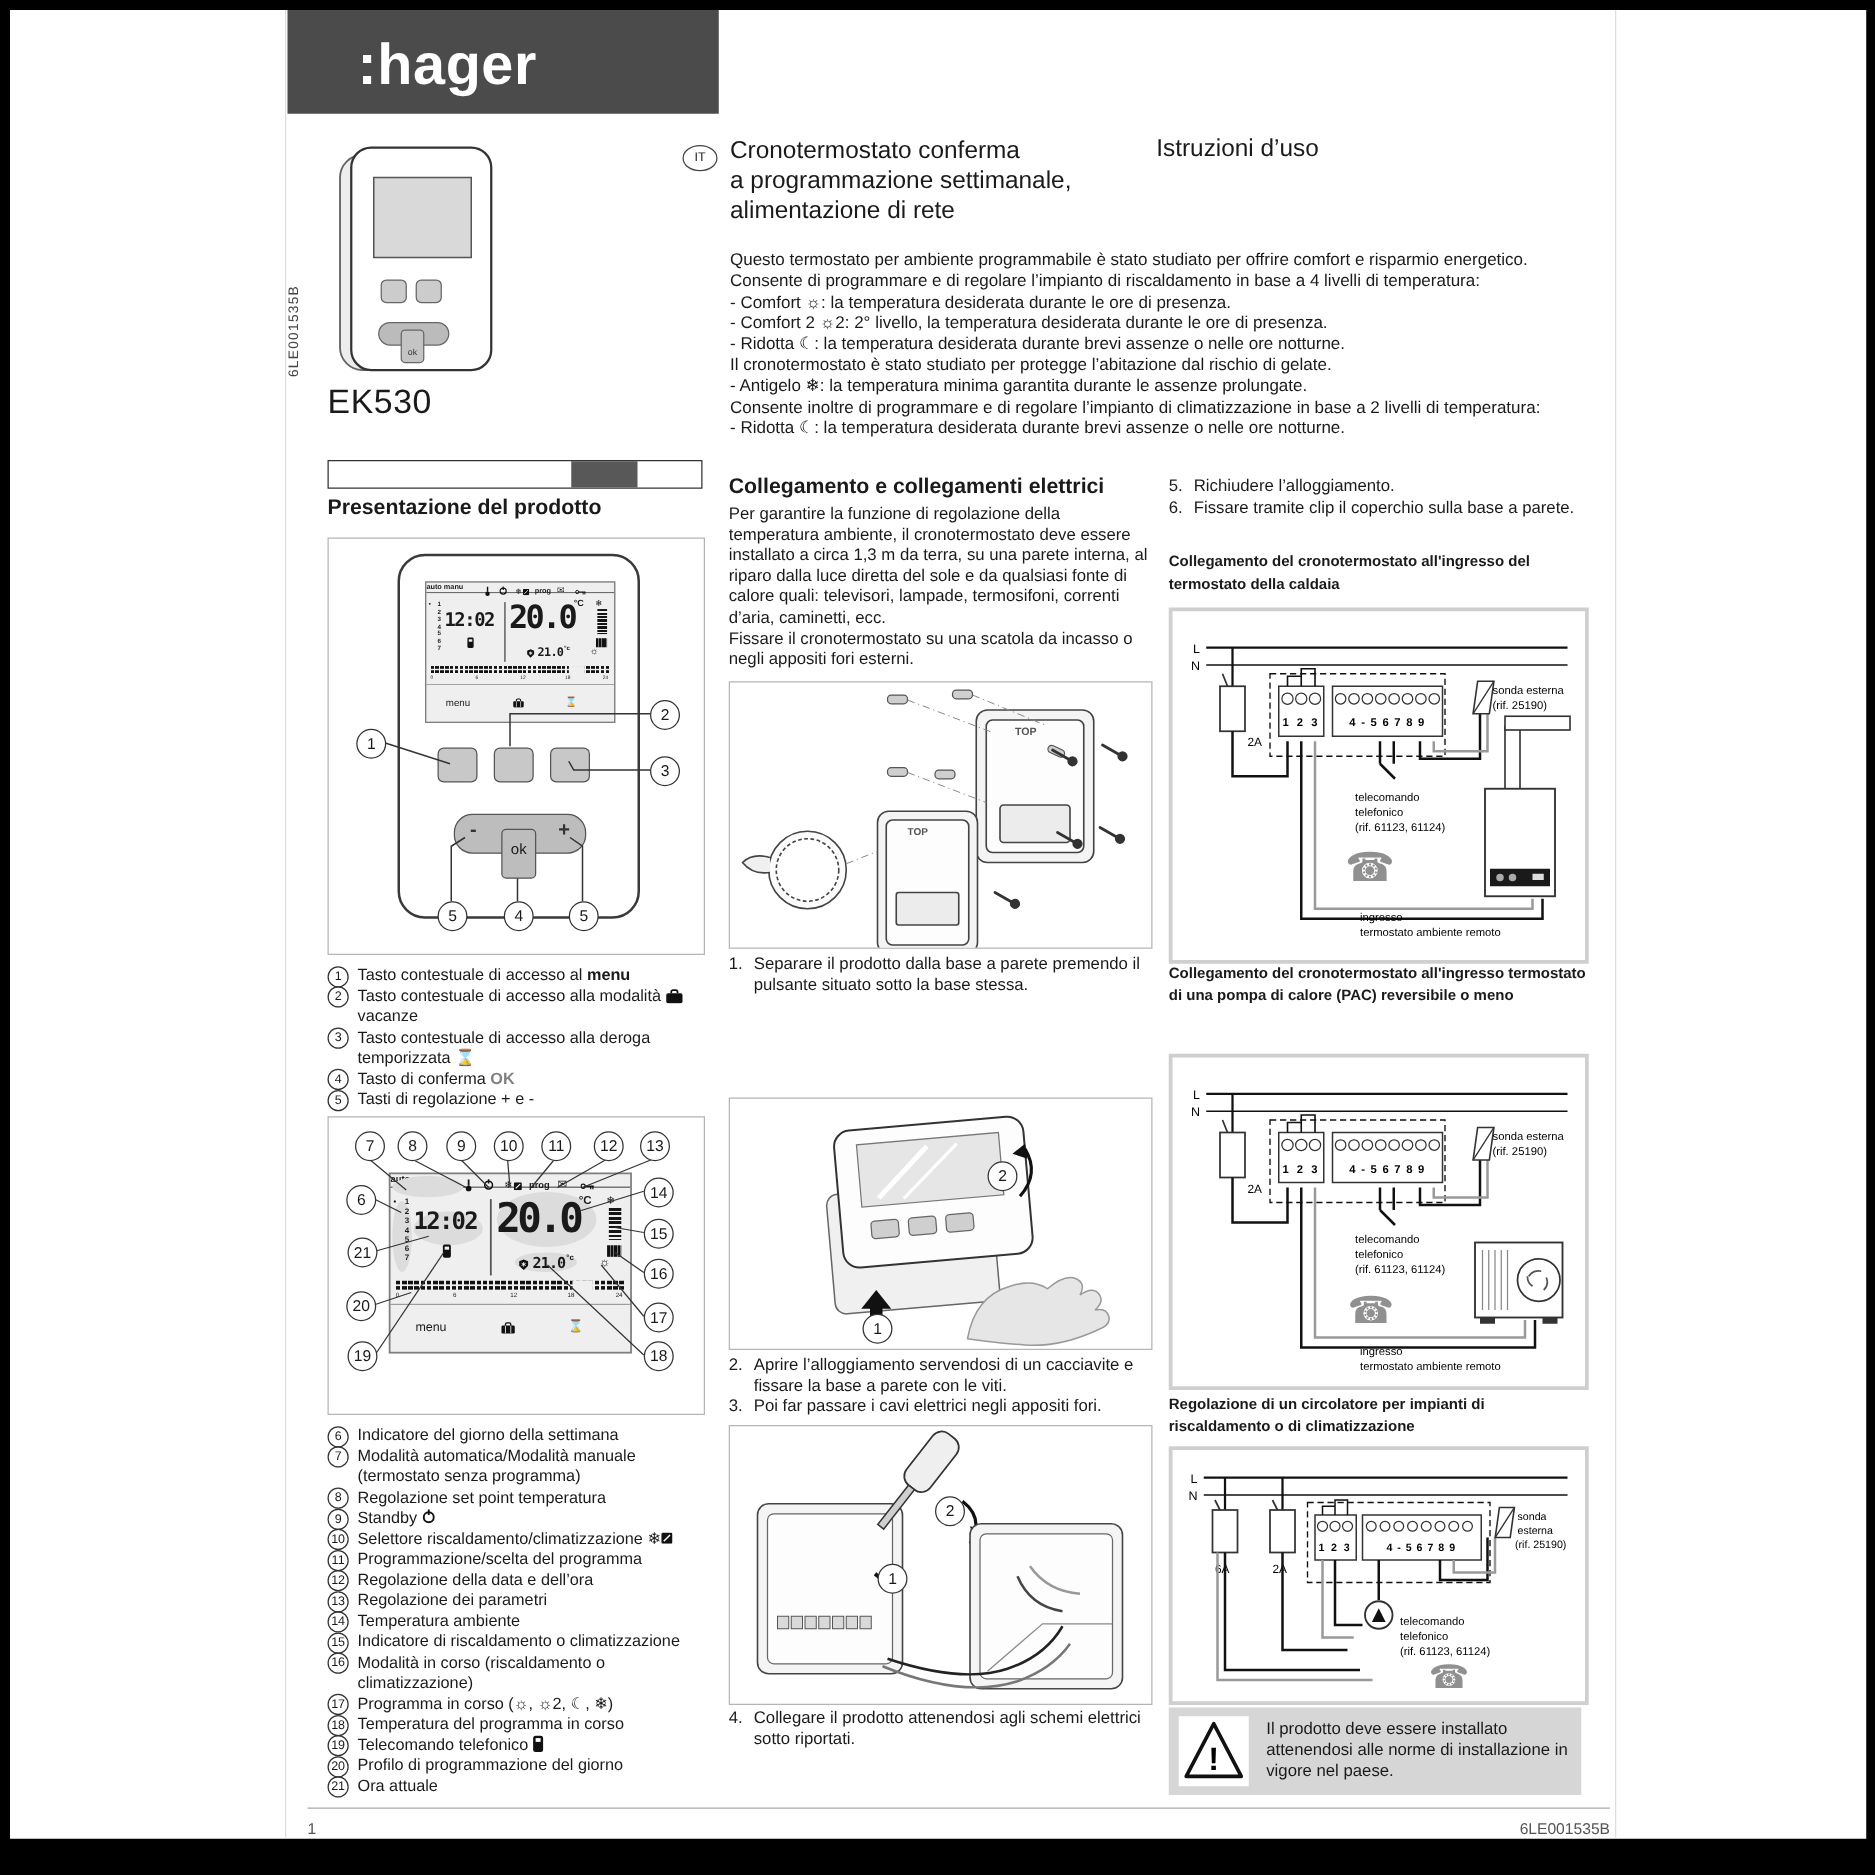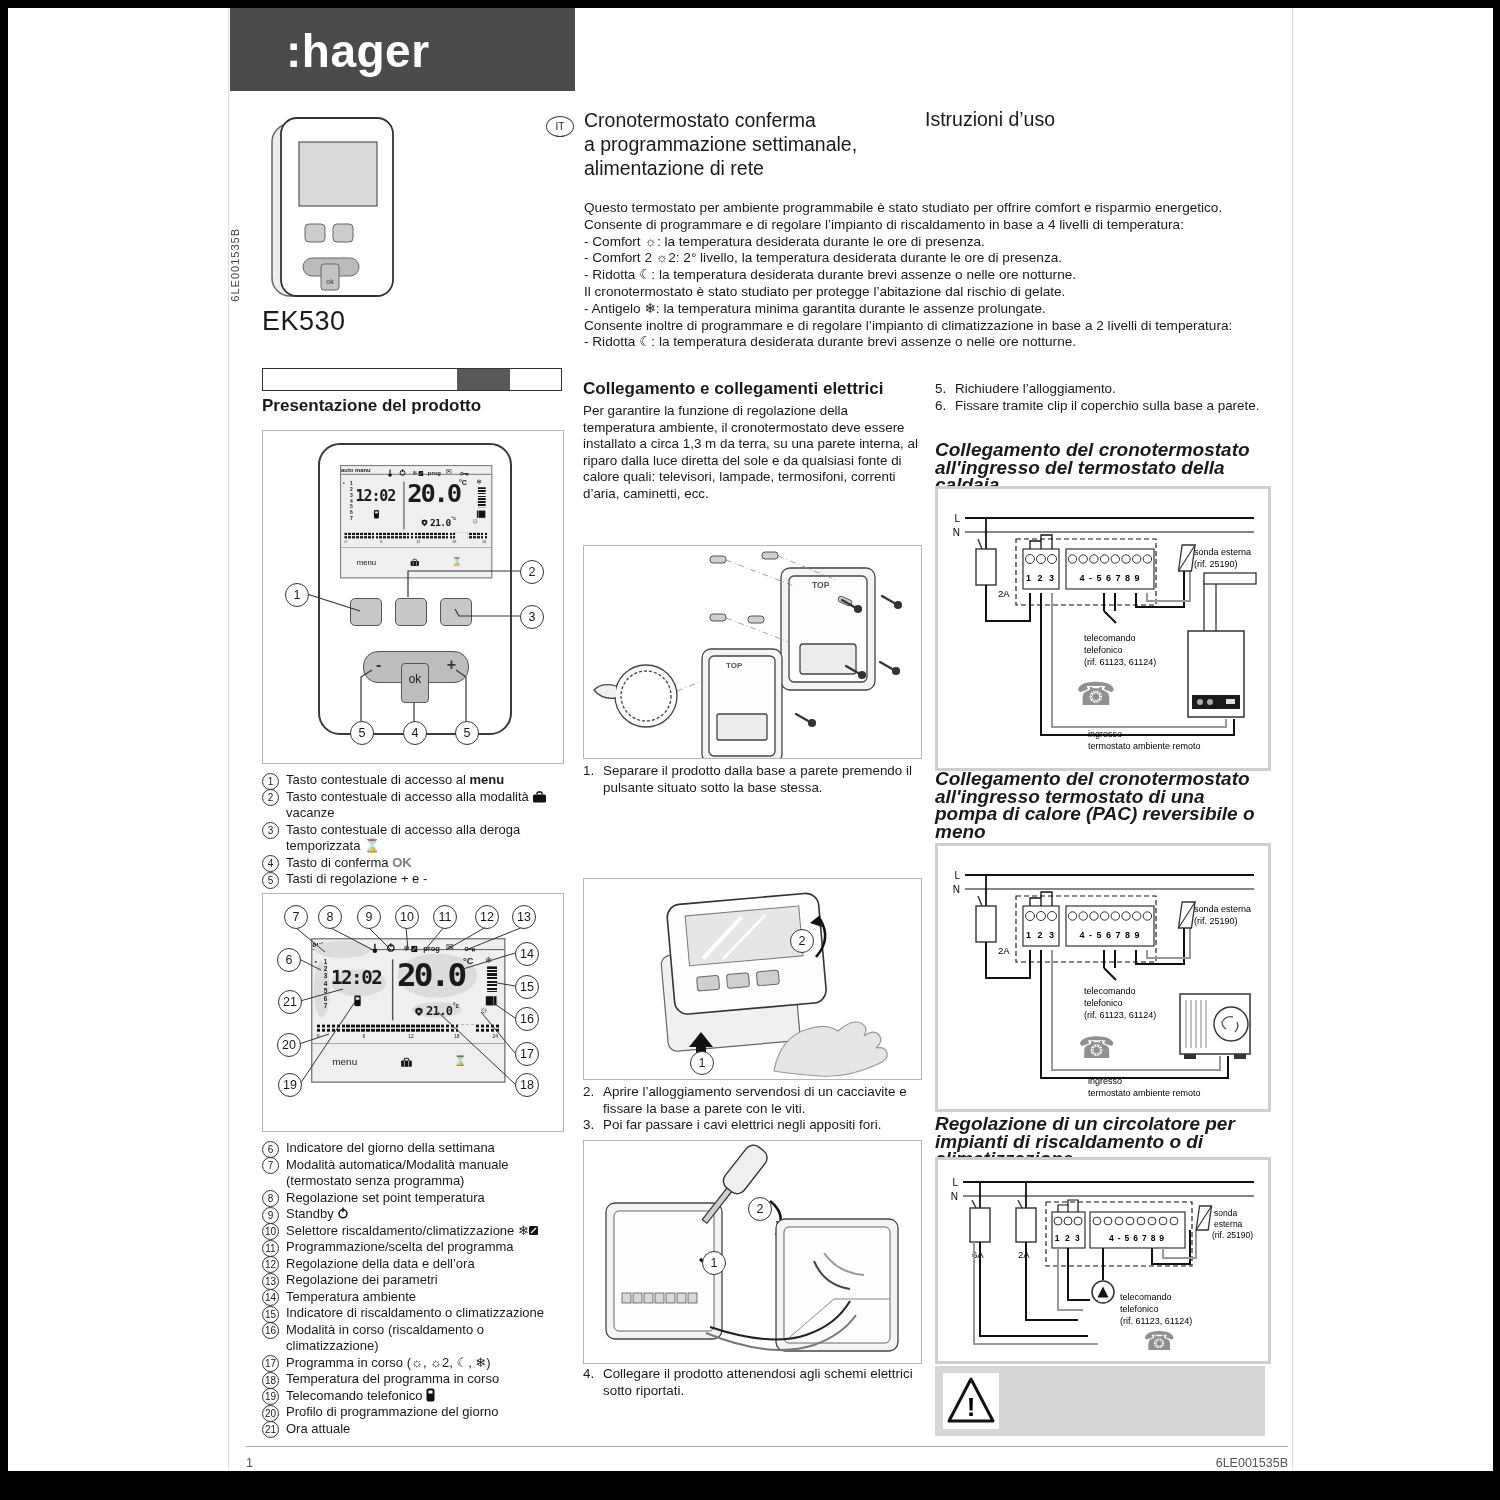--- a/index.html
+++ b/index.html
@@ -14,21 +14,21 @@
   .logo-box span{color:#fff;font-weight:bold;font-size:46px;line-height:86px;padding-left:56px;letter-spacing:0.5px;}
   .model{left:262px;top:306px;font-size:27px;letter-spacing:0.5px;}
   .sidecode{left:229px;top:228px;writing-mode:vertical-rl;transform:rotate(180deg);font-size:11px;color:#444;letter-spacing:1px;}
   .it-badge{left:546px;top:116px;width:26px;height:19px;border:1.4px solid #444;border-radius:50%;
             font-size:10px;line-height:19px;text-align:center;}
   .doc-title{left:584px;top:108px;font-size:19.5px;line-height:24px;}
   .usage{left:925px;top:108px;font-size:19.5px;}
   .intro{left:584px;top:200px;width:706px;font-size:13.6px;line-height:16.8px;}
   
   .h-big{font-size:17px;font-weight:bold;}
-  .h-med{font-size:19px;font-weight:bold;line-height:17.5px;font-style:italic;}
+  .h-med{font-size:12px;font-weight:bold;line-height:17.5px;}
   .body-t{font-size:13.4px;line-height:16.6px;}
   .figbox{border:1.5px solid #b5b5b5;background:#fff;position:absolute;}
   .diagbox{border:3px solid #cfcfcf;background:#fff;position:absolute;}
   .step{position:relative;padding-left:20px;margin:0;}
   .step .n{position:absolute;left:0;top:0;}
   
   .secbar{left:262px;top:368px;width:298px;height:21px;border:1px solid #333;}
   .secbar i{position:absolute;left:65%;width:18%;top:0;bottom:0;background:#585858;}
   
   .li{position:relative;padding-left:24px;font-size:13px;line-height:16.5px;}
@@ -404,20 +404,21 @@
         <rect x="0.5" y="0.5" width="8" height="13" rx="2" fill="#111"></rect>
         <rect x="2.5" y="2.5" width="4" height="3" fill="#fff"></rect>
       </svg></div>
   <div class="li"><span class="cnum">20</span><span>Profilo di programmazione del giorno</span></div>
   <div class="li"><span class="cnum">21</span><span>Ora attuale</span></div>
 </div>
 
 <div class="abs h-big" style="left:583px;top:379px;">Collegamento e collegamenti elettrici</div>
 <div class="abs body-t" style="left:583px;top:403px;width:340px;">
   <div>Per garantire la funzione di regolazione della temperatura ambiente, il cronotermostato deve essere installato a circa 1,3 m da terra, su una parete interna, al riparo dalla luce diretta del sole e da qualsiasi fonte di calore quali: televisori, lampade, termosifoni, correnti d’aria, caminetti, ecc.</div>
+  <div>Fissare il cronotermostato su una scatola da incasso o negli appositi fori esterni.</div>
 </div>
 
 <div class="figbox" style="left:583px;top:545px;width:337px;height:212px;">
   <svg width="337" height="212">
     <g stroke="#444" fill="#f7f7f7" stroke-width="1.3">
       <circle cx="62" cy="150" r="31" fill="#fbfbfb"></circle>
       <circle cx="62" cy="150" r="25" fill="#fff" stroke-dasharray="3,2"></circle>
       <path d="M32,140 q-14,-4 -22,4 q8,10 22,8" fill="#f0f0f0"></path>
       <rect x="197" y="22" width="94" height="122" rx="9" fill="#f4f4f4"></rect>
       <rect x="205" y="30" width="78" height="106" rx="5" fill="#fdfdfd"></rect>
@@ -729,17 +730,18 @@
   </svg>
 </div>
 
 <div class="abs warnbox">
   <div class="tri">
     <svg width="56" height="56">
       <polygon points="28,6 50,48 6,48" fill="none" stroke="#111" stroke-width="3" stroke-linejoin="round"></polygon>
       <text x="28" y="43" font-size="26" font-weight="bold" text-anchor="middle">!</text>
     </svg>
   </div>
+  <div class="wt">Il prodotto deve essere installato attenendosi alle norme di installazione in vigore nel paese.</div>
 </div>
 
 <div class="abs" style="left:246px;top:1446px;width:1042px;height:1px;background:#aaa;"></div>
 <div class="abs foot" style="left:246px;top:1456px;">1</div>
 <div class="abs foot" style="left:1150px;top:1456px;width:138px;text-align:right;">6LE001535B</div>
 
 </body></html>

